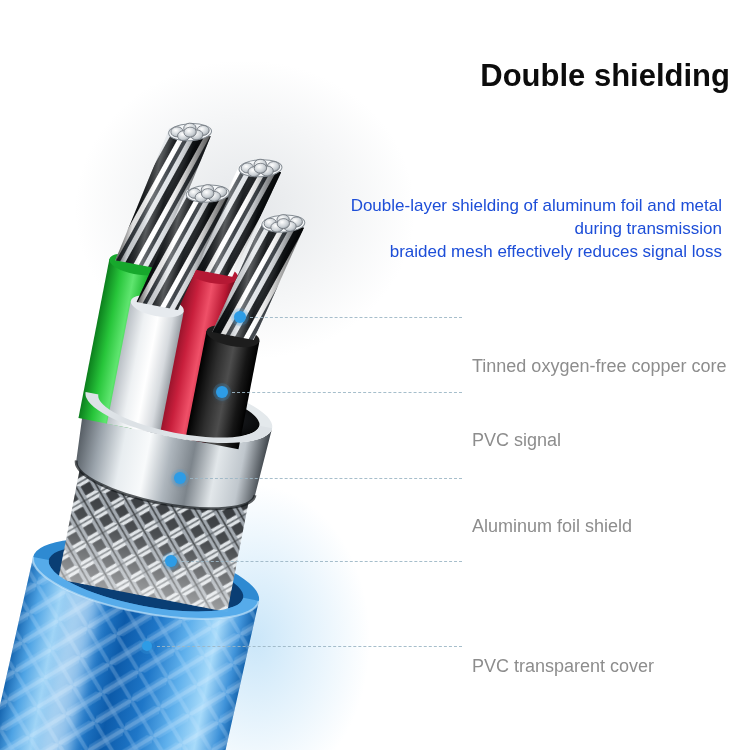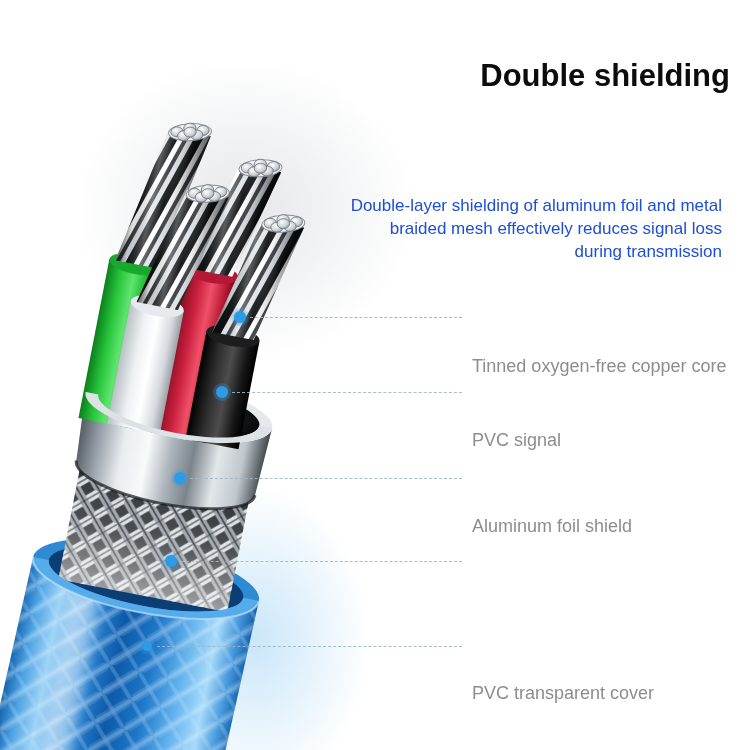--- a/index.html
+++ b/index.html
@@ -252,36 +252,36 @@
       <path d="M -10 575 A 115 34 0 0 0 220 575" fill="none" stroke="#cde9fb" stroke-width="2" opacity="0.6"></path>
     </g>
   </svg>
 
   <div class="title">
     <div>Double shielding</div>
   </div>
 
   <div class="subtitle">
     <div>Double-layer shielding of aluminum foil and metal</div>
+    <div>during transmission</div>
     <div>braided mesh effectively reduces signal loss</div>
-    <div>during transmission</div>
   </div>
 
   <div class="dot" style="left:234px;top:311px;"></div>
   <div class="leader" style="left:250px;top:317px;width:212px;"></div>
   <div class="callout-label" style="top:308px;">Tinned oxygen-free copper core</div>
 
   <div class="dot" style="left:216px;top:386px;"></div>
   <div class="leader" style="left:232px;top:392px;width:230px;"></div>
   <div class="callout-label" style="top:382px;">PVC signal</div>
 
   <div class="dot" style="left:174px;top:472px;"></div>
   <div class="leader" style="left:190px;top:478px;width:272px;"></div>
   <div class="callout-label" style="top:468px;">Aluminum foil shield</div>
 
   <div class="dot" style="left:165px;top:555px;"></div>
   <div class="leader" style="left:181px;top:561px;width:281px;"></div>
 
   <div class="dot small" style="left:142px;top:641px;"></div>
   <div class="leader" style="left:157px;top:646px;width:305px;"></div>
-  <div class="callout-label" style="top:635px;">PVC transparent cover</div>
+  <div class="callout-label" style="top:608px;">PVC transparent cover</div>
 
 </div>
 
 </body></html>

